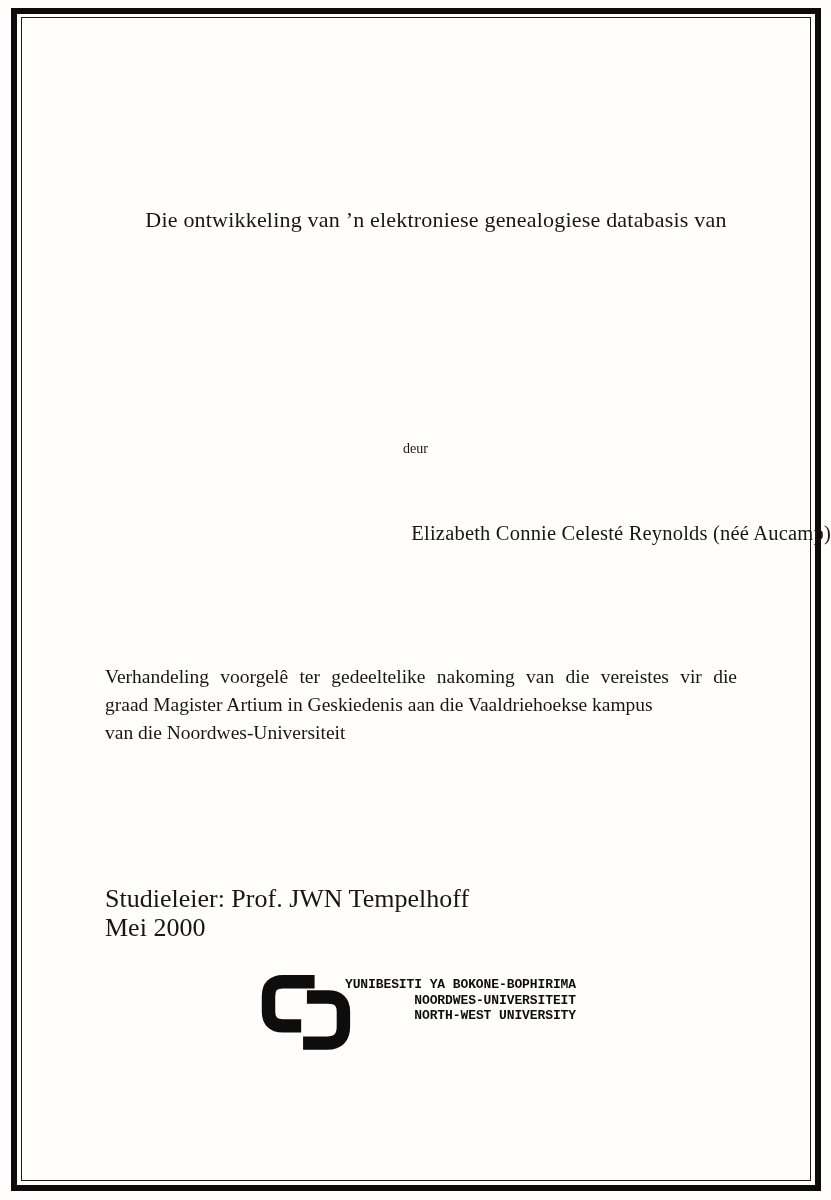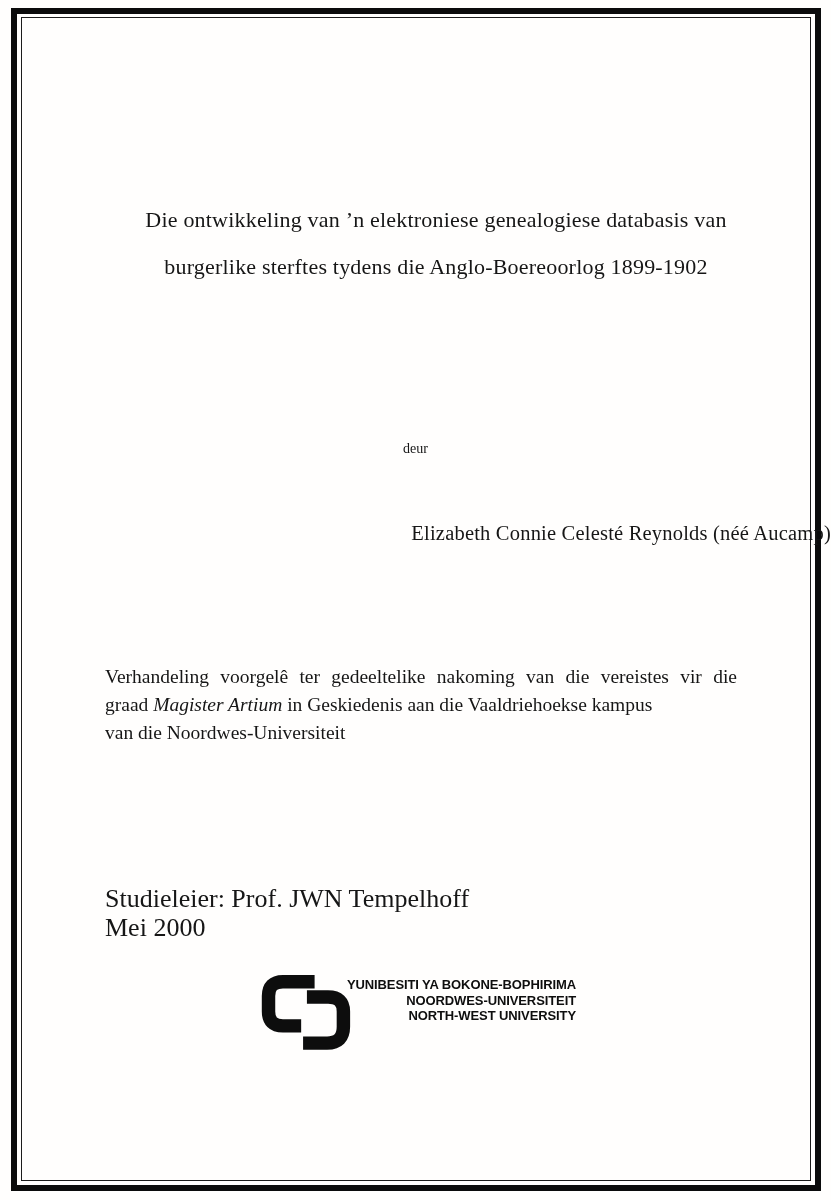--- a/index.html
+++ b/index.html
@@ -54,21 +54,21 @@
     left: 105px;
     top: 663px;
     width: 632px;
     font-size: 19.5px;
     line-height: 28px;
   }
   .submission .line-justify {
     text-align: justify;
     text-align-last: justify;
   }
-  .submission .it { font-style: italic; }
+  .submission .it { }
   .supervisor-block {
     position: absolute;
     left: 105px;
     top: 884px;
     font-size: 26px;
     line-height: 29px;
   }
   .logo {
     position: absolute;
     left: 257px;
@@ -80,40 +80,39 @@
     position: absolute;
     left: 0; top: 2px;
     width: 96px; height: 89px;
   }
   .logo-text {
     position: absolute;
     left: 63px;
     top: 13px;
     width: 256px;
     text-align: right;
-    font-family: Liberation Sans, sans-serif;
+    font-family: Liberation Mono, monospace;
     font-weight: bold;
     font-size: 13px;
     line-height: 15.6px;
     letter-spacing: -0.1px;
     color: #0e0e0e;
     white-space: nowrap;
   }
 </style>
 </head>
 <body>
 
 <div class="sheet">
 
   <div class="frame-outer"></div>
   <div class="frame-inner"></div>
 
   <div class="title-block">
     <div>Die ontwikkeling van ’n elektroniese genealogiese databasis van</div>
-    <div>burgerlike sterftes tydens die Anglo-Boereoorlog 1899-1902</div>
   </div>
 
   <div class="byline">deur</div>
 
   <div class="author">Elizabeth Connie Celesté Reynolds (néé Aucamp)</div>
 
   <div class="submission">
     <div class="line-justify">Verhandeling voorgelê ter gedeeltelike nakoming van die vereistes vir die</div>
     <div><span>graad </span><span class="it">Magister Artium</span><span> in Geskiedenis aan die Vaaldriehoekse kampus</span></div>
     <div>van die Noordwes-Universiteit</div>

